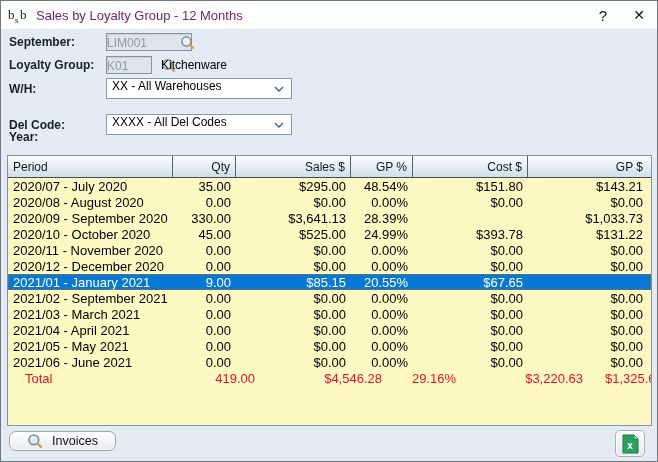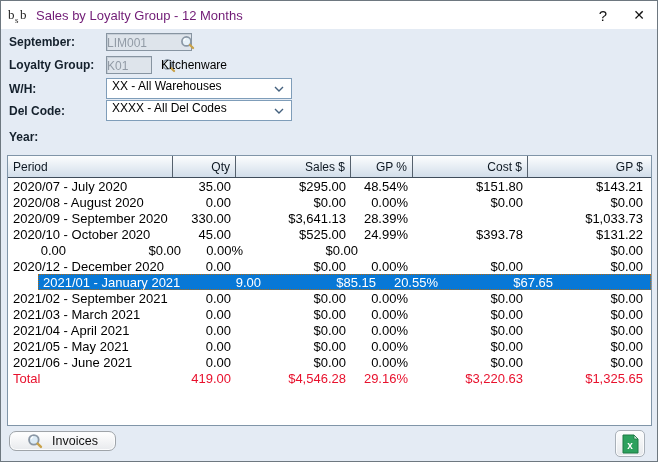--- a/index.html
+++ b/index.html
@@ -21,31 +21,31 @@
   
   .content{position:relative;height:434px;background:var(--background);}
   .frow{position:absolute;left:8px;display:flex;align-items:center;height:21px;}
   .flabel{width:97px;font-size:12px;font-weight:bold;color:#14202c;}
   .lookup{height:18px;border:1px solid #8794a1;background:#dee4eb;display:inline-flex;align-items:flex-end;justify-content:space-between;padding:0 3px 0 0;box-shadow:inset 1px 1px 0 #c7cfd8;gap:33px;}
   .lookup-text{font-size:12px;color:#929ba6;}
   .fvalue{margin-left:9px;font-size:12px;color:#000;}
   .selectbox{height:21px;border:1px solid #7f9db9;background:#fff;display:flex;justify-content:space-between;padding:0 7px 0 5px;font-size:12px;color:#000;}
   .mag{display:inline-flex;align-items:center;}
   
-  .grid{position:absolute;left:6px;top:126px;width:645px;height:271px;background:#ffffff;border:1px solid #8095a8;overflow:hidden;}
+  .grid{position:absolute;left:6px;top:126px;width:645px;height:271px;background:#fef9c3;border:1px solid #8095a8;overflow:hidden;}
   .grid-header{display:flex;height:22px;background:linear-gradient(#fcfdfe,#d2deea);border-bottom:1px solid #3f4c5a;}
   .gh-cell{border-right:1px solid #55616d;display:flex;align-items:center;justify-content:flex-end;font-size:12px;color:#0e1822;padding:0 5px;}
   .gh-cell:first-child{justify-content:flex-start;}
   .gh-cell:last-child{border-right:none;}
   .grid-row{display:flex;height:16px;align-items:center;font-size:13px;color:#000;}
   .cell{padding:0 5px;white-space:nowrap;overflow:hidden;text-align:right;}
   .cell.c0{text-align:left;}
   .w0{width:165px;} .w1{width:63px;} .w2{width:115px;} .w3{width:62px;} .w4{width:115px;} .w5{flex:1;padding-right:8px;}
-  .grid-row.selected{background:var(--selection);color:#fff;outline:1px dotted #b06a10;outline-offset:-1px;margin-left:30px;}
-  .grid-row.total .cell{color:var(--total-red);}
+  .grid-row.selected{background:var(--selection);color:#fff;outline:1px dotted #b06a10;outline-offset:-1px;}
+  .grid-row.total .cell{color:var(--total-red);margin-left:12px;}
   
   .invoices-btn{position:absolute;left:8px;top:402px;width:107px;height:20px;border:1px solid #9fa4a9;border-radius:7px;background:linear-gradient(#ffffff,#e8eaed);display:flex;align-items:center;justify-content:center;gap:9px;font-size:12.5px;color:#111;font-family:"Liberation Sans",sans-serif;box-shadow:inset 0 0 0 1px #fbfcfd;}
   .excel-btn{position:absolute;right:12px;top:401px;width:30px;height:27px;border:1px solid #a8b0b8;border-radius:5px;background:linear-gradient(#fcfdfd,#e6e9ec);display:flex;align-items:center;justify-content:center;box-shadow:inset 0 0 0 1px #fbfcfd;}
 </style>
 </head>
 <body>
 
 <div class="window">
 
   <div class="titlebar">
@@ -97,21 +97,21 @@
       <span class="selectbox" style="width:186px">
         <span>XX - All Warehouses</span>
         <span class="mag">
           <svg width="10" height="6" viewBox="0 0 10 6">
               <path d="M1 1 L5 5 L9 1" fill="none" stroke="#44617e" stroke-width="1.4"></path>
             </svg>
         </span>
       </span>
     </div>
 
-    <div class="frow" style="top:71px">
+    <div class="frow" style="top:85px">
       <span class="flabel">Del Code:</span>
       <span class="selectbox" style="width:186px">
         <span>XXXX - All Del Codes</span>
         <span class="mag">
           <svg width="10" height="6" viewBox="0 0 10 6">
               <path d="M1 1 L5 5 L9 1" fill="none" stroke="#44617e" stroke-width="1.4"></path>
             </svg>
         </span>
       </span>
     </div>
@@ -156,20 +156,21 @@
           </div>
           <div class="grid-row">
             <span class="cell c0 w0">2020/10 - October 2020</span>
             <span class="cell w1">45.00</span>
             <span class="cell w2">$525.00</span>
             <span class="cell w3">24.99%</span>
             <span class="cell w4">$393.78</span>
             <span class="cell w5">$131.22</span>
           </div>
           <div class="grid-row">
+            <span class="cell c0 w0">2020/11 - November 2020</span>
             <span class="cell w1">0.00</span>
             <span class="cell w2">$0.00</span>
             <span class="cell w3">0.00%</span>
             <span class="cell w4">$0.00</span>
             <span class="cell w5">$0.00</span>
           </div>
           <div class="grid-row">
             <span class="cell c0 w0">2020/12 - December 2020</span>
             <span class="cell w1">0.00</span>
             <span class="cell w2">$0.00</span>

